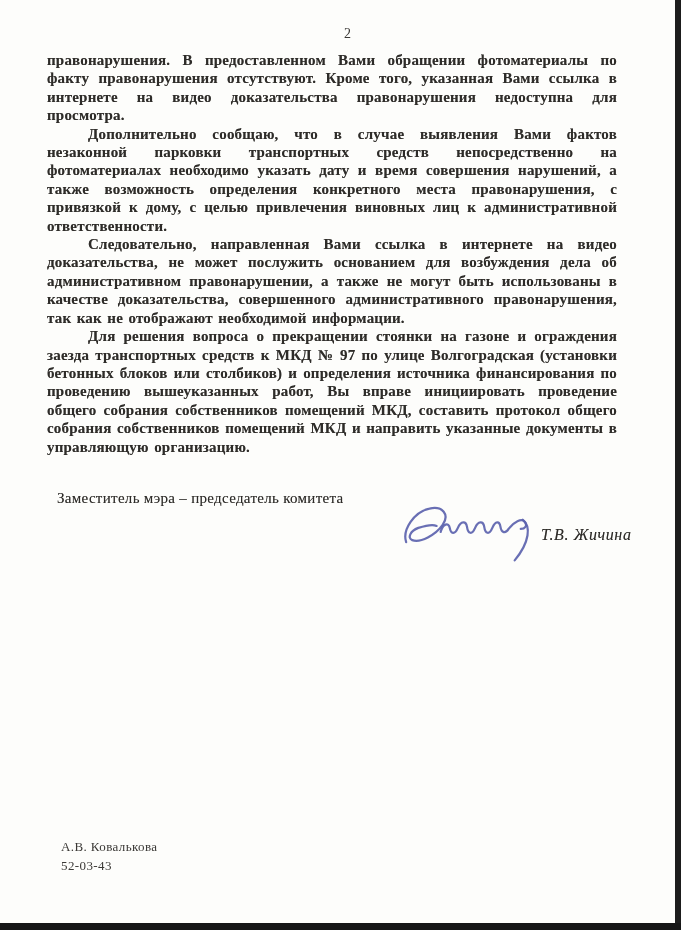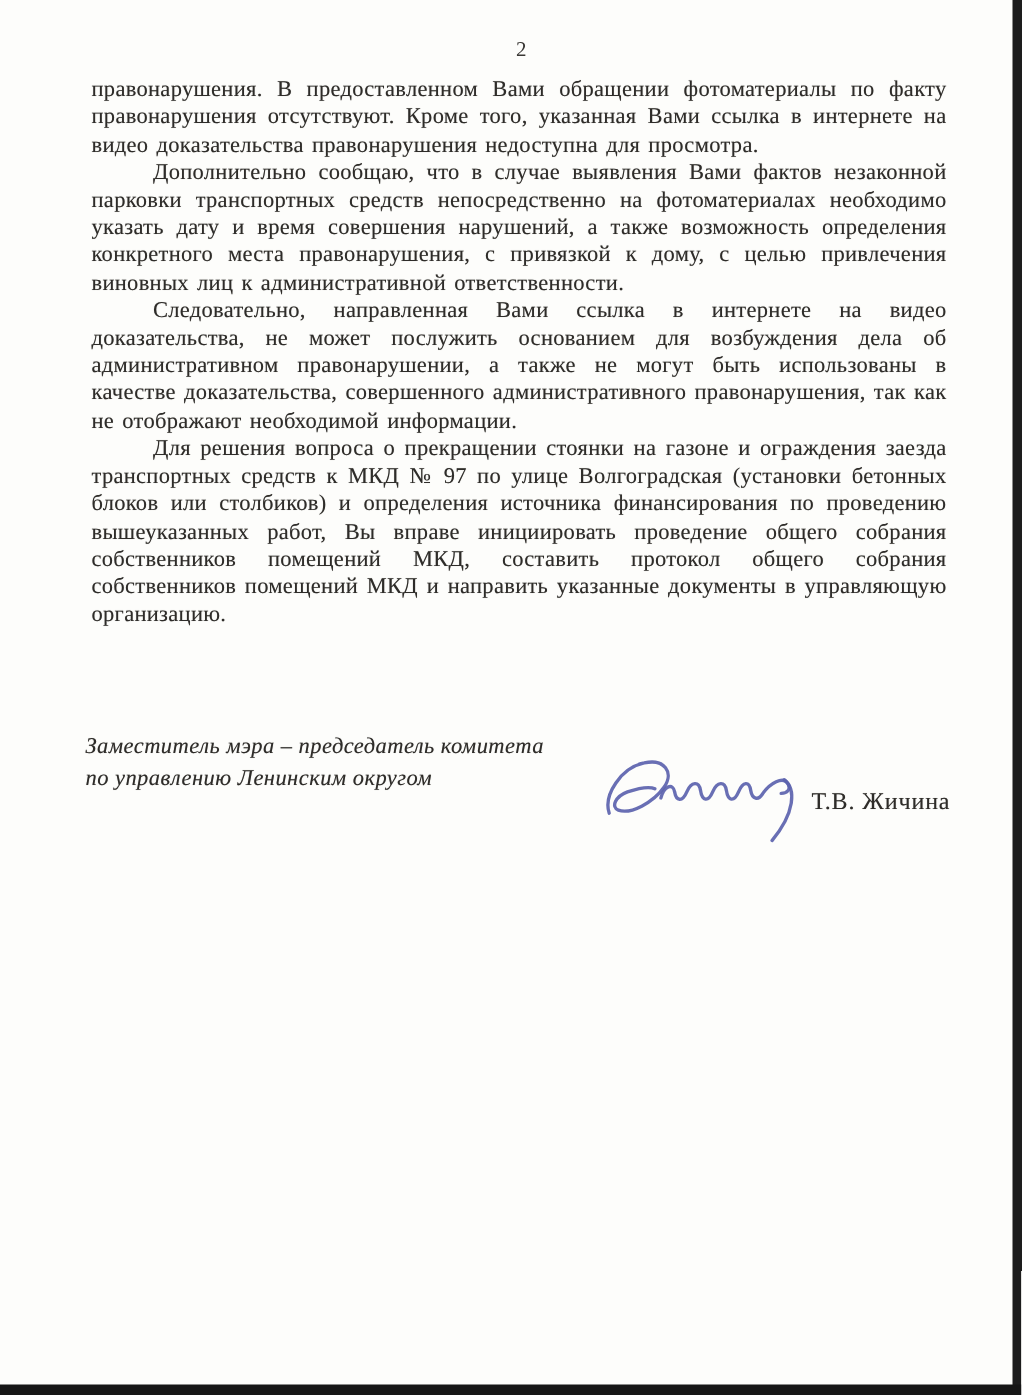--- a/index.html
+++ b/index.html
@@ -19,45 +19,45 @@
   .page-number {
     position: absolute;
     top: 26px;
     left: 344px;
     font-size: 14px;
     color: #3a3835;
   }
   .body-text {
     position: absolute;
     top: 51px;
-    left: 61px;
+    left: 47px;
     width: 570px;
     font-size: 15px;
     line-height: 18.4px;
     text-align: justify;
     letter-spacing: 0.2px;
     word-spacing: 1.5px;
     text-shadow: 0 0 0.5px rgba(46,44,41,0.45);
+    font-weight: bold;
   }
   .para {
     margin: 0;
     text-indent: 41px;
   }
   .para.first {
     text-indent: 0;
   }
   .sig-position {
     position: absolute;
     top: 488px;
     left: 57px;
     font-size: 15px;
     line-height: 20.5px;
     letter-spacing: 0.3px;
     text-shadow: 0 0 0.5px rgba(46,44,41,0.45);
-    font-style: italic;
   }
   .signature-svg {
     position: absolute;
     top: 497px;
     left: 396px;
     width: 142px;
     height: 74px;
   }
   .signature-svg path {
     fill: none;
@@ -67,20 +67,21 @@
     stroke-linejoin: round;
     opacity: 0.92;
   }
   .signer-name {
     position: absolute;
     top: 526px;
     left: 541px;
     font-size: 16px;
     letter-spacing: 0.6px;
     text-shadow: 0 0 0.5px rgba(46,44,41,0.45);
+    font-style: italic;
   }
   .footer {
     position: absolute;
     top: 838px;
     left: 61px;
     font-size: 13px;
     line-height: 18.5px;
     letter-spacing: 0.4px;
     color: #3a3835;
   }
@@ -110,28 +111,31 @@
 
   <div class="body-text">
     <p class="para first">правонарушения. В предоставленном Вами обращении фотоматериалы по факту правонарушения отсутствуют. Кроме того, указанная Вами ссылка в интернете на видео доказательства правонарушения недоступна для просмотра.</p>
     <p class="para">Дополнительно сообщаю, что в случае выявления Вами фактов незаконной парковки транспортных средств непосредственно на фотоматериалах необходимо указать дату и время совершения нарушений, а также возможность определения конкретного места правонарушения, с привязкой к дому, с целью привлечения виновных лиц к административной ответственности.</p>
     <p class="para">Следовательно, направленная Вами ссылка в интернете на видео доказательства, не может послужить основанием для возбуждения дела об административном правонарушении, а также не могут быть использованы в качестве доказательства, совершенного административного правонарушения, так как не отображают необходимой информации.</p>
     <p class="para">Для решения вопроса о прекращении стоянки на газоне и ограждения заезда транспортных средств к МКД № 97 по улице Волгоградская (установки бетонных блоков или столбиков) и определения источника финансирования по проведению вышеуказанных работ, Вы вправе инициировать проведение общего собрания собственников помещений МКД, составить протокол общего собрания собственников помещений МКД и направить указанные документы в управляющую организацию.</p>
   </div>
 
   <div class="sig-position">
     <div>Заместитель мэра – председатель комитета</div>
-    <div>по управлению Ленинским округом</div>
   </div>
 
   <svg class="signature-svg" viewBox="0 0 140 72" xmlns="http://www.w3.org/2000/svg">
     <path d="M10 44 C 6 32 18 14 33 11 C 46 8 53 17 46 27 C 39 37 24 45 16 42 C 11 40 14 33 22 30 C 28 28 36 26 40 28"></path>
     <path d="M44 34 C 46 26 52 24 53 30 C 54 36 58 37 61 30 C 64 23 69 23 70 29 C 71 36 75 37 78 30 C 81 23 86 23 87 29 C 88 36 92 37 95 30 C 98 23 102 23 103 29 C 104 35 108 36 111 31 C 116 24 124 20 127 24 C 130 28 127 31 123 31"></path>
     <path d="M125 22 C 133 28 132 44 117 62"></path>
   </svg>
 
   <div class="signer-name">Т.В. Жичина</div>
 
+  <div class="footer">
+    <div>А.В. Ковалькова</div>
+    <div>52-03-43</div>
+  </div>
 
   <div class="edge-right"></div>
   <div class="edge-bottom"></div>
 
 </div>
 
 </body></html>

